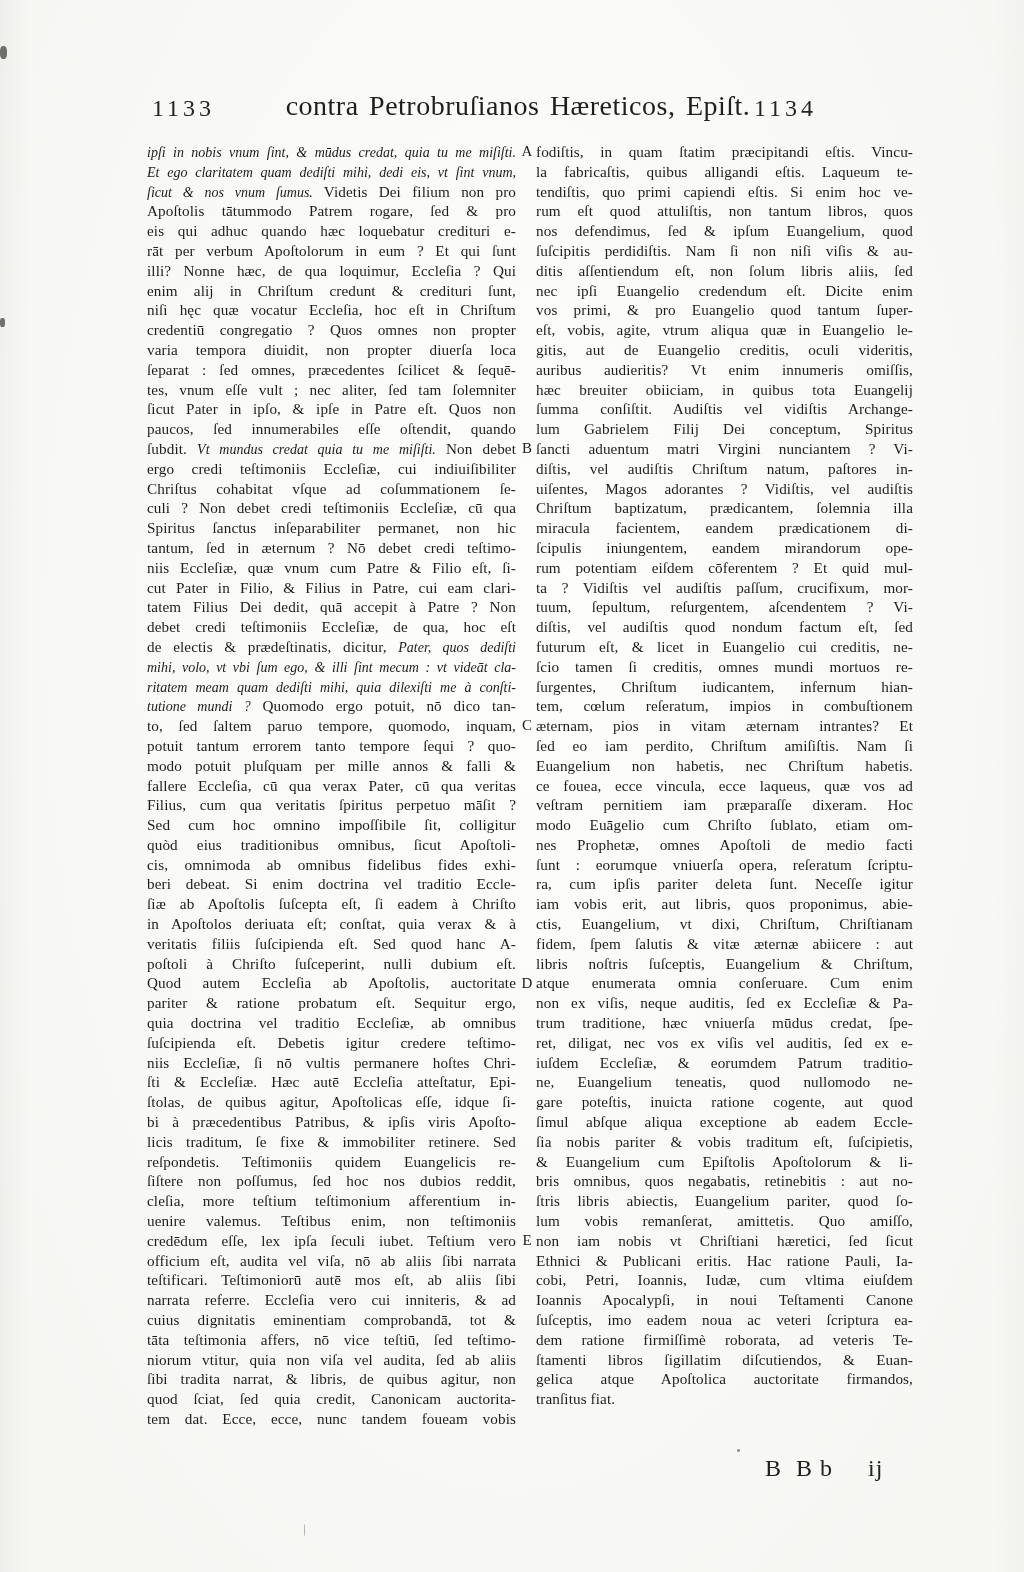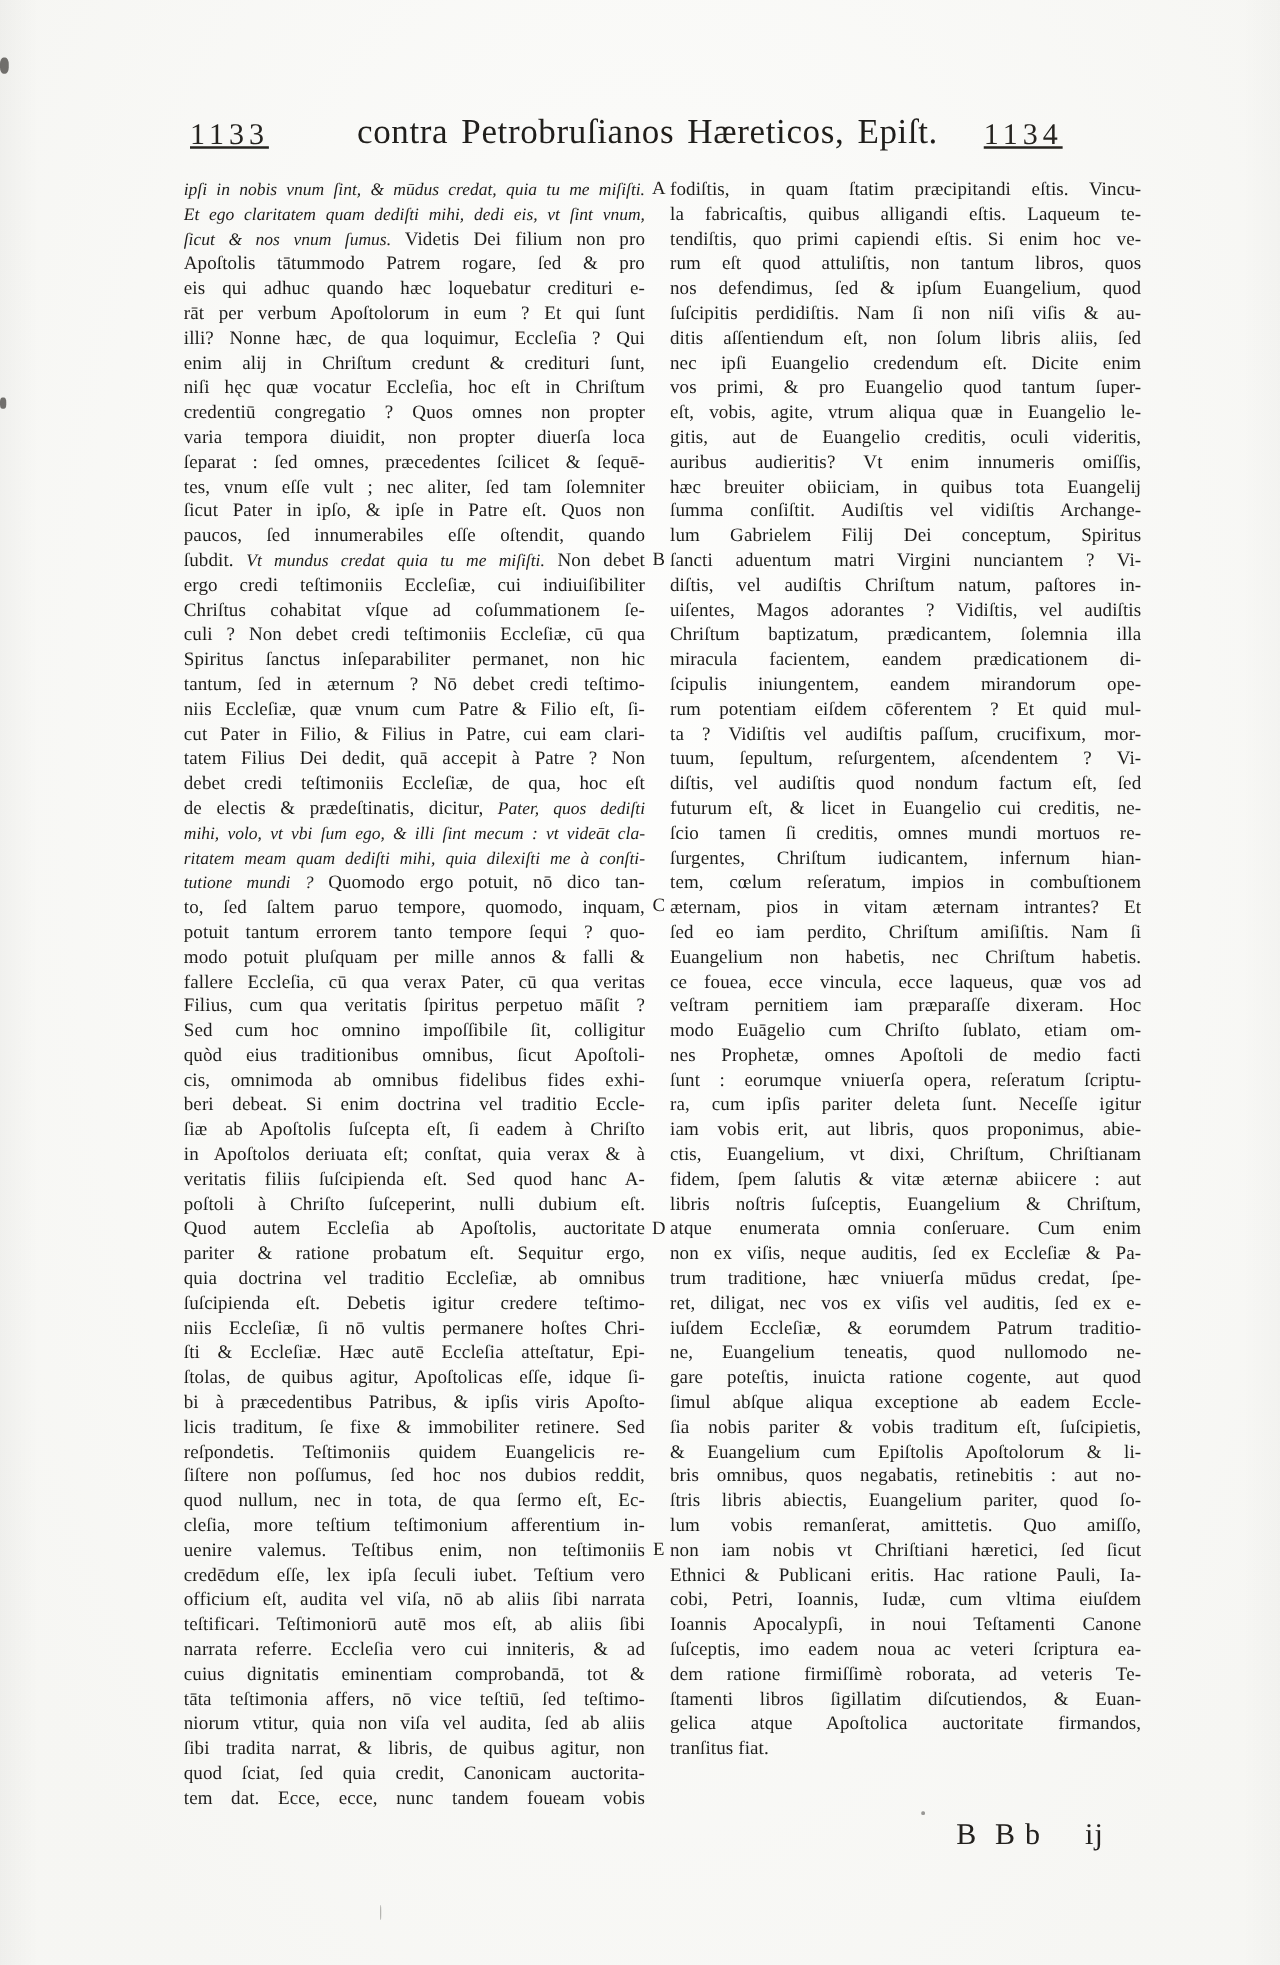--- a/index.html
+++ b/index.html
@@ -11,24 +11,24 @@
   }
   
   #page{
     position:absolute;inset:0;
     background:
       radial-gradient(ellipse at 50% 40%, rgba(255,255,255,0.6), rgba(0,0,0,0.018) 85%),
       linear-gradient(90deg, rgba(0,0,0,0.03), rgba(0,0,0,0) 3%, rgba(0,0,0,0) 97%, rgba(0,0,0,0.02));
   }
   .folio{
     position:absolute;top:95px;
-    font-size:24px;letter-spacing:4px;color:#262420;text-decoration:underline;
+    font-size:24px;letter-spacing:4px;color:#262420;
   }
   #folio-left{left:152px;}
-  #folio-right{left:787px;}
+  #folio-right{left:754px;}
   #page-title{
     position:absolute;top:90px;left:0;width:1024px;text-align:center;
     font-size:28px;color:#201e1b;transform:translateX(6px);
     letter-spacing:0.5px;word-spacing:3px;
   }
   .column{
     position:absolute;top:142px;
   }
   #column-left{left:147px;width:369px;}
   #column-right{left:536px;width:377px;}
@@ -114,21 +114,20 @@
       <div class="line"><span>pariter &amp; ratione probatum eſt.  Sequitur ergo,</span></div>
       <div class="line"><span>quia doctrina vel traditio Eccleſiæ, ab omnibus</span></div>
       <div class="line"><span>ſuſcipienda eſt. Debetis igitur credere teſtimo-</span></div>
       <div class="line"><span>niis Eccleſiæ, ſi nō vultis permanere hoſtes Chri-</span></div>
       <div class="line"><span>ſti &amp; Eccleſiæ. Hæc autē Eccleſia atteſtatur, Epi-</span></div>
       <div class="line"><span>ſtolas, de quibus agitur, Apoſtolicas eſſe, idque ſi-</span></div>
       <div class="line"><span>bi à præcedentibus Patribus, &amp; ipſis viris Apoſto-</span></div>
       <div class="line"><span>licis traditum, ſe fixe &amp; immobiliter retinere. Sed</span></div>
       <div class="line"><span>reſpondetis. Teſtimoniis quidem Euangelicis re-</span></div>
       <div class="line"><span>ſiſtere non poſſumus, ſed hoc nos dubios reddit,</span></div>
-      <div class="line"><span>quod nullum, nec in tota, de qua ſermo eſt, Ec-</span></div>
       <div class="line"><span>cleſia, more teſtium teſtimonium afferentium in-</span></div>
       <div class="line"><span>uenire valemus. Teſtibus enim, non teſtimoniis</span></div>
       <div class="line"><span>credēdum eſſe, lex ipſa ſeculi iubet. Teſtium vero</span></div>
       <div class="line"><span>officium eſt, audita vel viſa, nō ab aliis ſibi narrata</span></div>
       <div class="line"><span>teſtificari. Teſtimoniorū autē mos eſt, ab aliis ſibi</span></div>
       <div class="line"><span>narrata referre. Eccleſia vero cui inniteris, &amp; ad</span></div>
       <div class="line"><span>cuius dignitatis eminentiam comprobandā, tot &amp;</span></div>
       <div class="line"><span>tāta teſtimonia affers, nō vice teſtiū, ſed teſtimo-</span></div>
       <div class="line"><span>niorum vtitur, quia non viſa vel audita, ſed ab aliis</span></div>
       <div class="line"><span>ſibi tradita narrat, &amp; libris, de quibus agitur, non</span></div>

